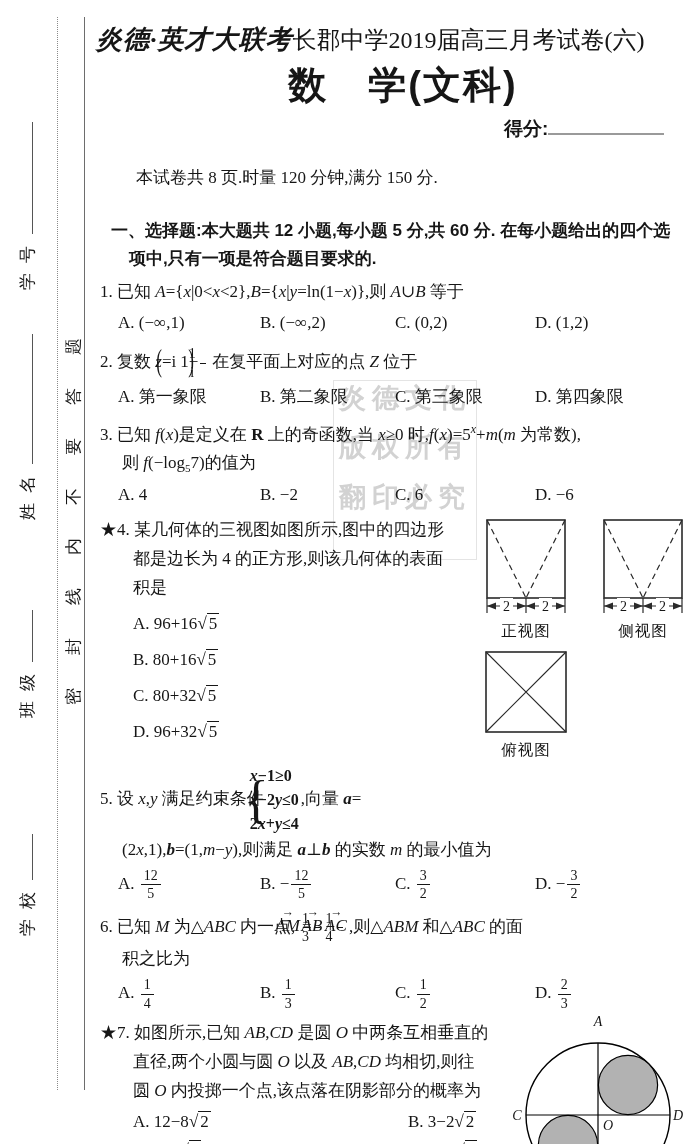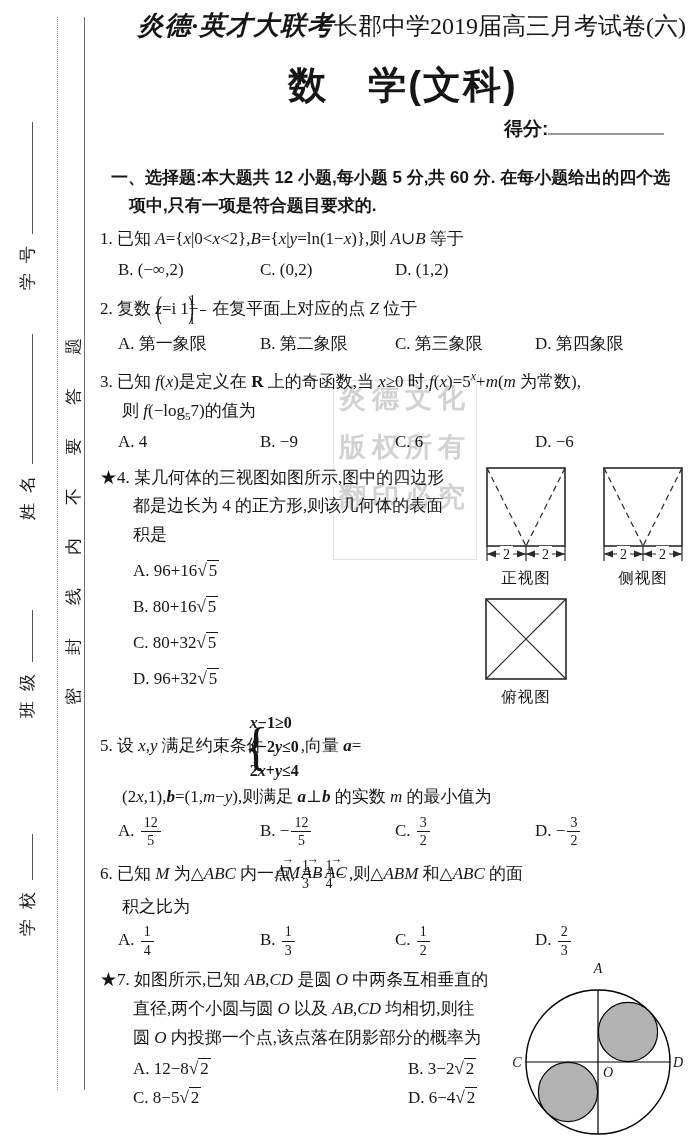--- a/index.html
+++ b/index.html
@@ -19,21 +19,21 @@
   .f-id{left:770px;}     .f-id .fline{width:112px;}
   .seal-strip{position:absolute;left:62px;top:1050px;width:990px;height:24px;
         transform:rotate(-90deg);transform-origin:0 0;font-size:17px;}
   .seal-text{position:absolute;left:345px;top:0;letter-spacing:33px;white-space:nowrap;}
   
   .watermark{position:absolute;left:333px;top:380px;width:144px;height:180px;border:1px solid #e4e4e4;
         z-index:0;display:flex;flex-direction:column;align-items:center;gap:21px;padding-top:3px;box-sizing:border-box;
         color:#d2d2d2;font-size:27px;font-weight:bold;letter-spacing:6px;line-height:1.05;
         font-family:"Liberation Sans","DejaVu Sans",sans-serif;}
   
-  .hdr{position:absolute;left:96px;top:8px;width:590px;text-align:right;white-space:nowrap;
+  .hdr{position:absolute;left:96px;top:22px;width:590px;text-align:left;white-space:nowrap;
         font-size:24px;z-index:1;}
   .hdr .brand{font-weight:bold;font-style:italic;font-size:26px;letter-spacing:1px;}
   .title{position:absolute;left:108px;top:60px;width:590px;text-align:center;font-size:38px;font-weight:bold;
         font-family:"Liberation Sans","DejaVu Sans",sans-serif;letter-spacing:2px;z-index:1;}
   .score{position:absolute;left:504px;top:116px;font-size:19px;font-weight:bold;z-index:1;
         font-family:"Liberation Sans","DejaVu Sans",sans-serif;}
   .score-line{display:inline-block;width:116px;height:14px;border-bottom:2px solid #9a9a9a;}
   
   .content{position:absolute;left:100px;top:164px;width:586px;z-index:1;font-size:17px;line-height:1.7;}
   .intro{margin:0 0 24px 36px;}
@@ -112,30 +112,32 @@
   <div class="hdr">
     <span class="brand">炎德·英才大联考</span><span>长郡中学2019届高三月考试卷(六)</span>
   </div>
   <div class="title">数　学(文科)</div>
   <div class="score">
     <span>得分:</span><span class="score-line"></span>
   </div>
 
   <div class="content">
 
+    <p class="intro">本试卷共 8 页.时量 120 分钟,满分 150 分.</p>
 
     <div class="sec-head">
       <div>一、选择题:本大题共 12 小题,每小题 5 分,共 60 分. 在每小题给出的四个选</div>
       <div class="l2">项中,只有一项是符合题目要求的.</div>
     </div>
 
     <div class="q">
       <div>1. 已知 <i>A</i>={<i>x</i>|0&lt;<i>x</i>&lt;2},<i>B</i>={<i>x</i>|<i>y</i>=ln(1−<i>x</i>)},则 <i>A</i>∪<i>B</i> 等于</div>
     </div>
     <div class="opts4">
+      <span>A. (−∞,1)</span>
       <span>B. (−∞,2)</span>
       <span>C. (0,2)</span>
       <span>D. (1,2)</span>
     </div>
 
     <div class="q">
       <div>2. 复数 <i>z</i>=i<span class="lp">(</span>1−<span class="frac">
             <span class="num">1</span>
             <span class="den">i</span>
           </span><span class="rp">)</span>在复平面上对应的点 <i>Z</i> 位于</div>
@@ -145,21 +147,21 @@
       <span>B. 第二象限</span>
       <span>C. 第三象限</span>
       <span>D. 第四象限</span>
     </div>
 
     <div class="q">
       <div>3. 已知 <i>f</i>(<i>x</i>)是定义在 <b>R</b> 上的奇函数,当 <i>x</i>≥0 时,<i>f</i>(<i>x</i>)=5<sup><i>x</i></sup>+<i>m</i>(<i>m</i> 为常数),<br>则 <i>f</i>(−log<sub>5</sub>7)的值为</div>
     </div>
     <div class="opts4">
       <span>A. 4</span>
-      <span>B. −9</span>
+      <span>B. −2</span>
       <span>C. 6</span>
       <span>D. −6</span>
     </div>
 
     <div class="views">
       <div class="vrow">
         <figure>
           <svg width="86" height="97" viewBox="0 0 86 97">
             <rect x="4" y="2" width="78" height="78" fill="none" stroke="#2a2a2a" stroke-width="1.6"></rect>
             <path d="M4 2 L43 80 M82 2 L43 80" fill="none" stroke="#2a2a2a" stroke-width="1.2" stroke-dasharray="6 4"></path>

